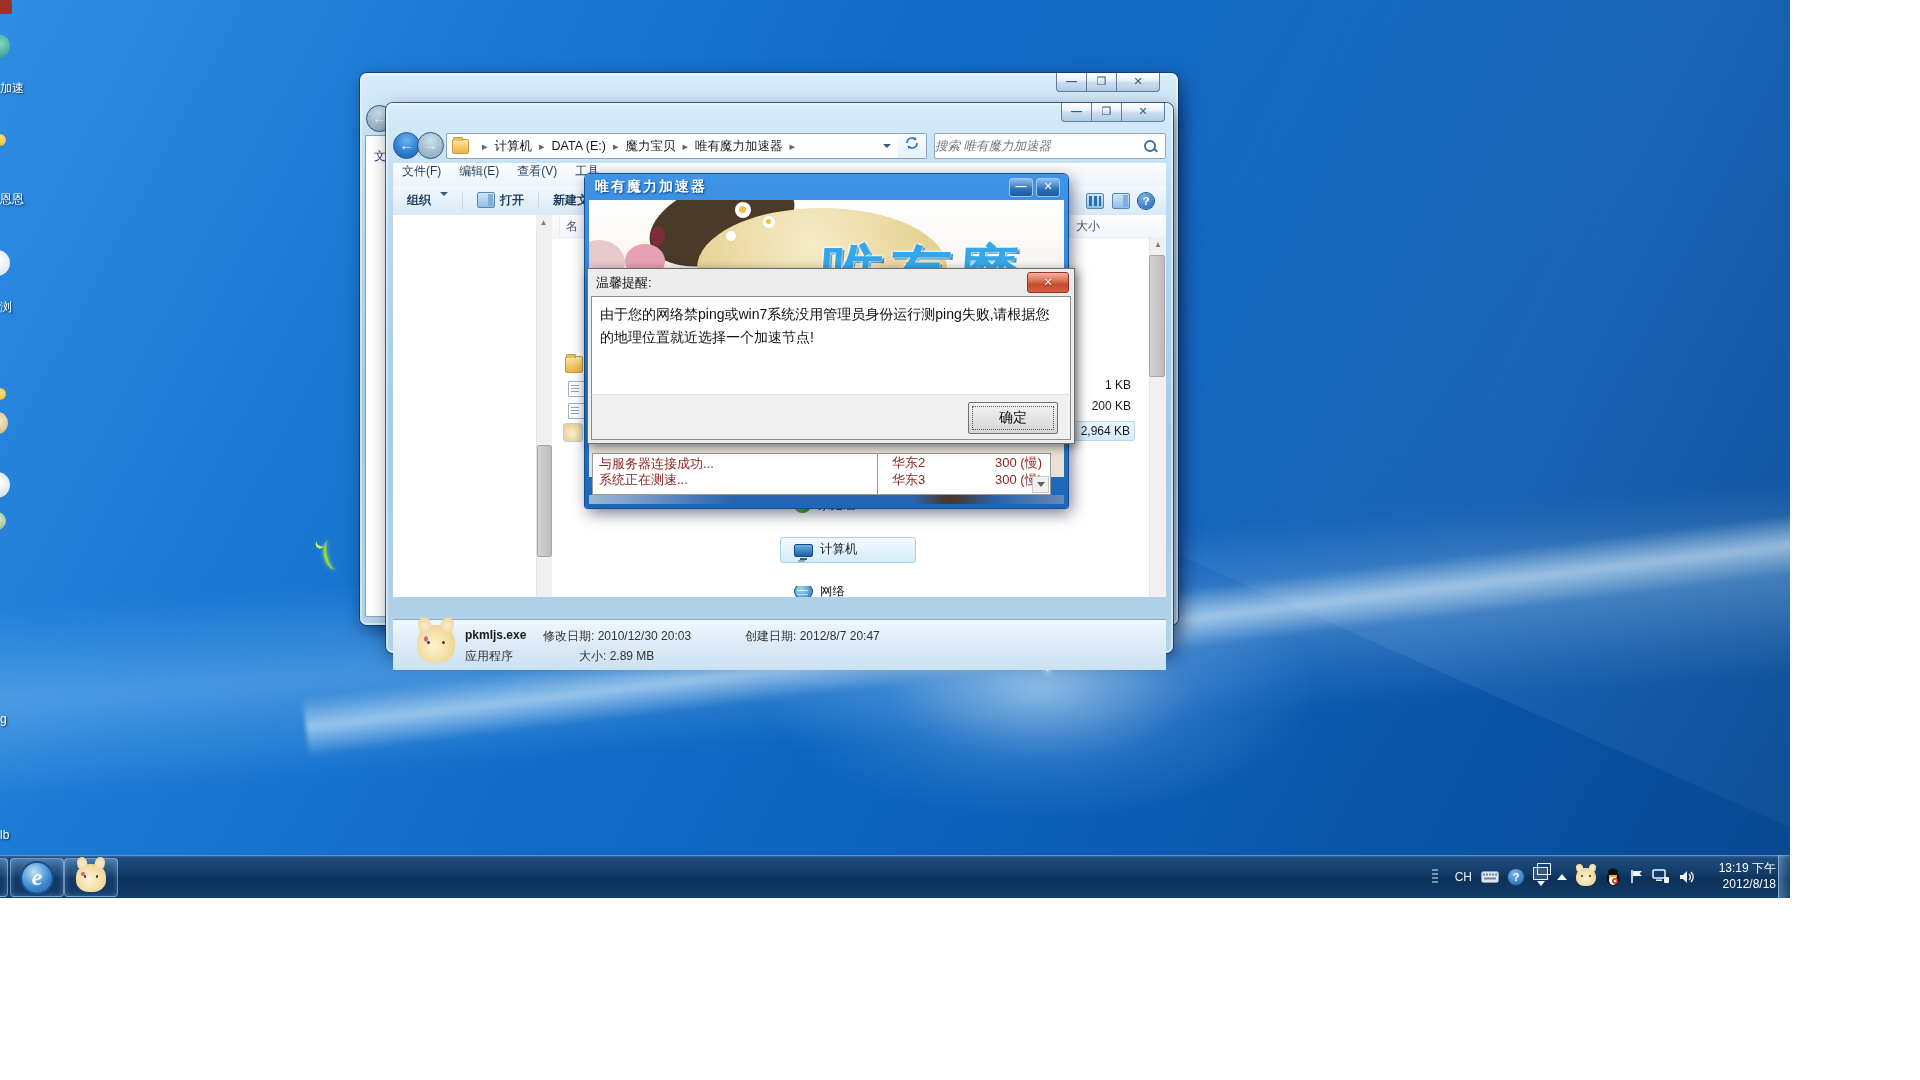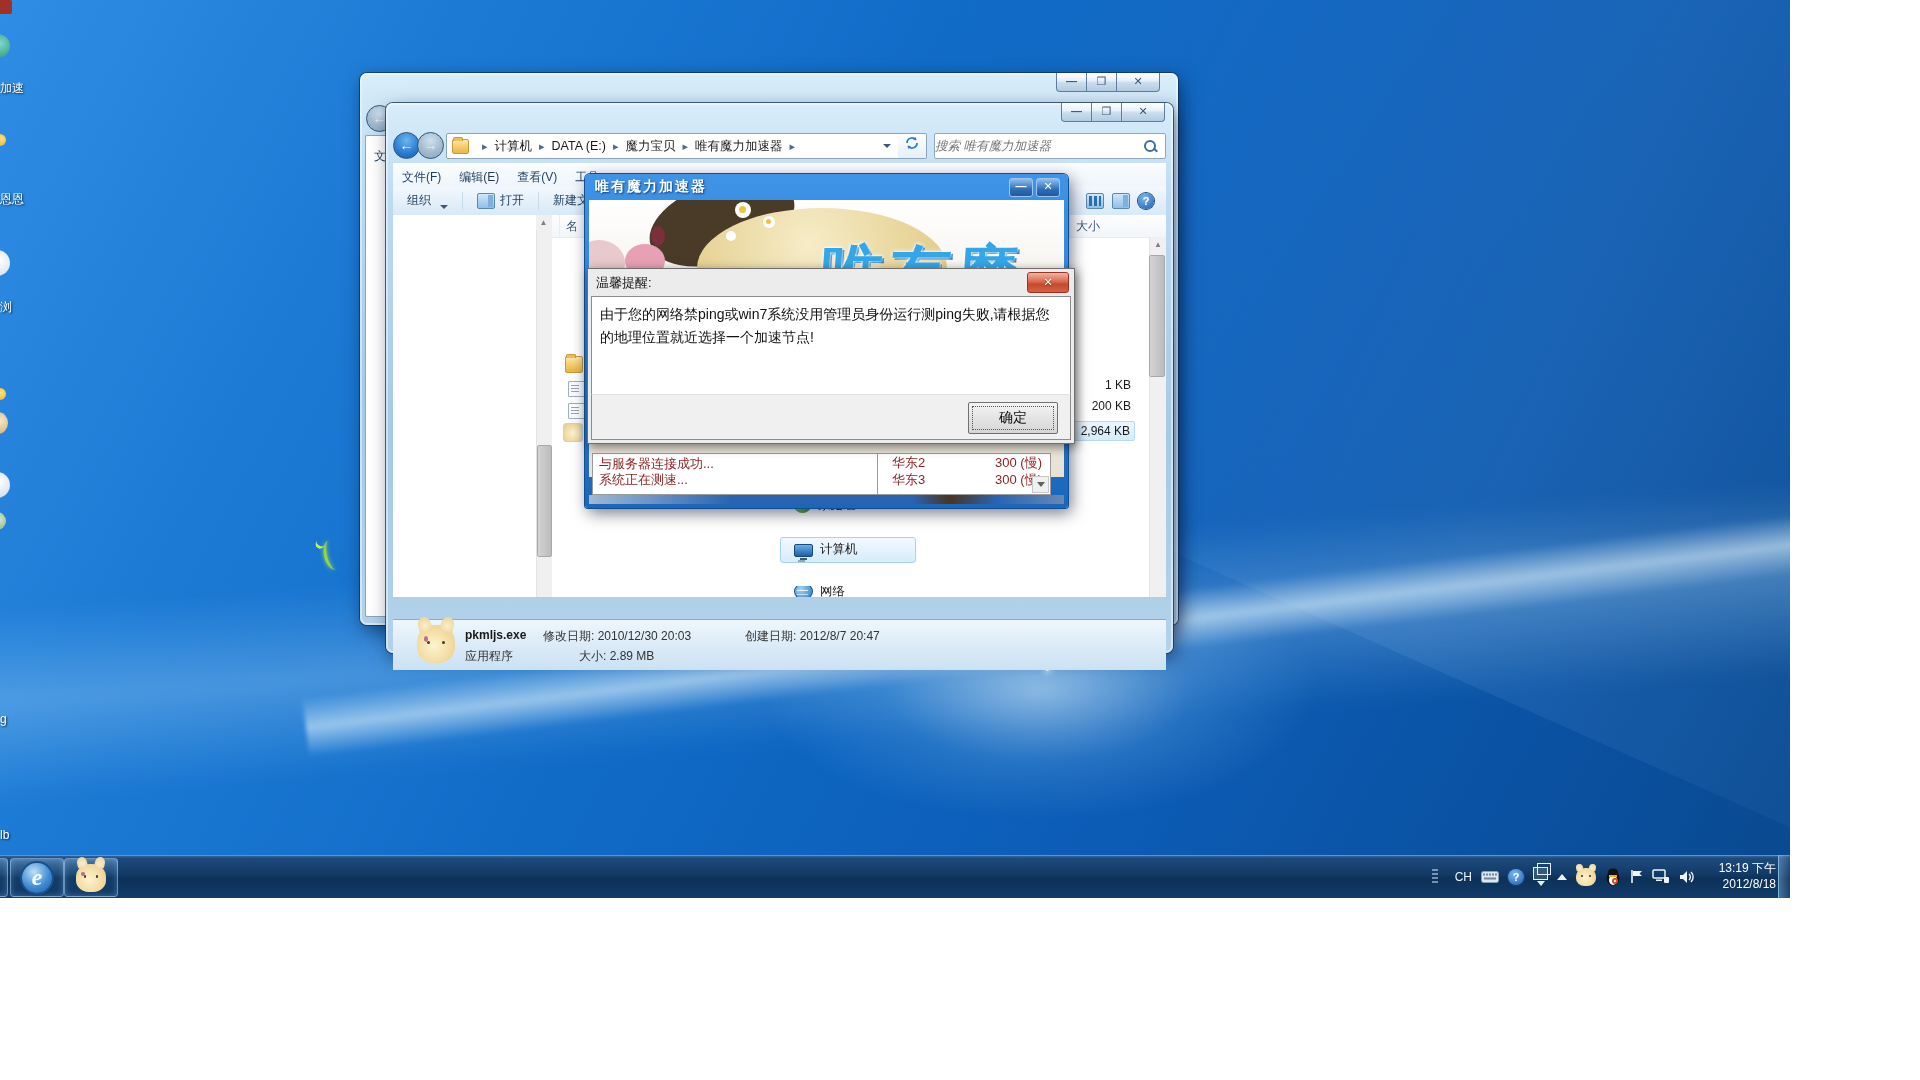--- a/index.html
+++ b/index.html
@@ -37,25 +37,25 @@
   .cap.max{width:29px;}
   .cap.cls{width:42px;border-radius:0 0 4px 0;}
   .capg{color:#3d5a76;font-weight:bold;}
   
   .etchwhite{position:absolute;background:#fff;border:1px solid #8ba4ba;border-radius:2px;}
   .roundbtn{position:absolute;width:25px;height:25px;border-radius:50%;text-align:center;line-height:24px;
     font-size:14px;color:#fff;border:1px solid #2a567e;}
   .backbtn{background:radial-gradient(circle at 50% 30%,#6db5ef,#2b7bd0 60%,#1b5ca8);}
   .fwdbtn{background:radial-gradient(circle at 50% 30%,#cfe0ee,#9fb8cc 60%,#8aa6bd);color:#e9f2f9;}
   .menubar{position:absolute;background:linear-gradient(180deg,#fbfdfe,#eef5fb);border-bottom:1px solid #d8e5f0;
-    font-size:12px;color:#1e3c5c;display:flex;align-items:flex-end;}
+    font-size:12px;color:#1e3c5c;display:flex;align-items:flex-start;}
   .menubar span{padding:0 9px;}
   .toolbar{position:absolute;background:linear-gradient(180deg,#f4f9fe,#e5f0fa 50%,#d8e9f7);
     border-bottom:1px solid #c4d7e8;font-size:12px;color:#1e3c5c;display:flex;align-items:center;}
-  .tbtn{padding:3px 8px;border-radius:3px;display:flex;align-items:flex-end;gap:5px;}
+  .tbtn{padding:3px 8px;border-radius:3px;display:flex;align-items:flex-start;gap:5px;font-weight:bold;}
   .caret{display:inline-block;width:0;height:0;border-left:4px solid transparent;border-right:4px solid transparent;border-top:4px solid #3c5a77;margin-left:4px;}
   .vsep{width:1px;height:18px;background:#c9dae9;margin:0 6px;}
   .navitem{position:absolute;left:402px;display:flex;align-items:center;gap:7px;font-size:12.5px;color:#1a1a1a;height:21px;}
   .navitem .lbl{white-space:nowrap;}
   .ni16{width:17px;height:16px;flex:0 0 17px;position:relative;}
   .folder16{background:linear-gradient(180deg,#ffe9a8,#f3c863 60%,#e9b54a);border:1px solid #c89a3c;border-radius:2px;}
   .folder16:before{content:"";position:absolute;left:0;top:-3px;width:8px;height:3px;background:#e9c060;border:1px solid #c89a3c;border-bottom:none;border-radius:2px 2px 0 0;}
   .i-dl{background:radial-gradient(circle at 40% 30%,#7ec3f2,#2a7cc8);border-radius:3px;}
   .i-dl:before{content:"↓";position:absolute;left:4px;top:0px;color:#fff;font-size:12px;font-weight:bold;}
   .i-desk{background:linear-gradient(180deg,#5aa2dd,#1d5fa8);border:1px solid #174e89;border-radius:2px;height:12px;margin-top:2px;}

